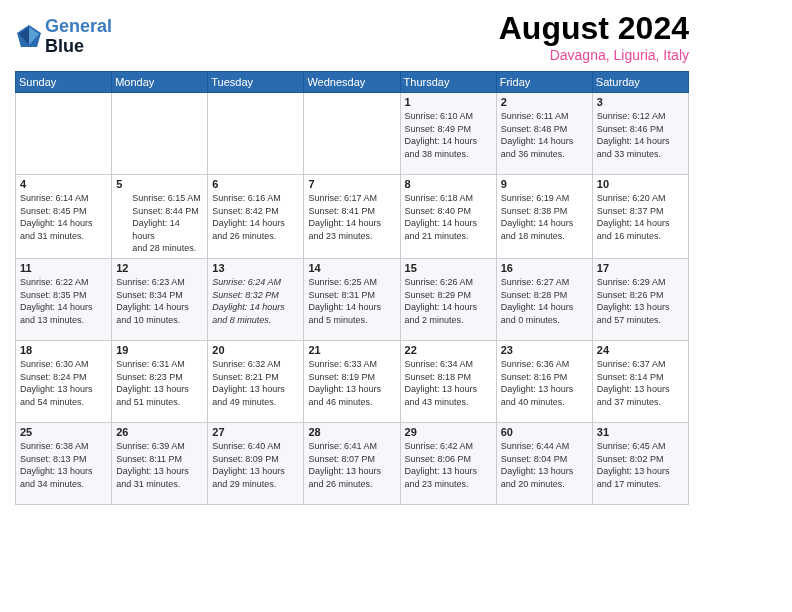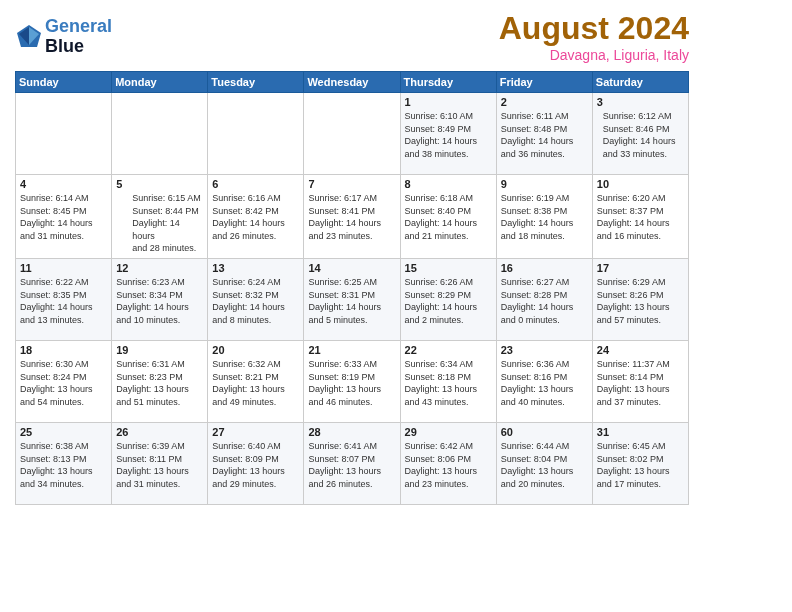--- a/index.html
+++ b/index.html
@@ -38,36 +38,36 @@
       width: 28px;
       height: 28px;
       margin-right: 2px;
     }
     .title-block {
       text-align: right;
     }
     .month-year {
       font-size: 32px;
       font-weight: bold;
-      color: #a16207;
+      color: #000000;
     }
     .location {
       font-size: 14px;
       color: #ec4899;
     }
     table {
       width: 100%;
       border-collapse: collapse;
       table-layout: fixed;
     }
     thead th {
       background-color: #2a6bb0;
       color: #fff;
       font-size: 11px;
-      font-weight: bold;
+      font-weight: normal;
       padding: 4px 3px;
       text-align: left;
       border: 1px solid #1a5a9a;
     }
     tbody td {
       border: 1px solid #ccc;
       vertical-align: top;
       padding: 3px 4px;
       font-size: 9.5px;
       color: #222;
@@ -141,21 +141,21 @@
           </td>
           <td>
             <div class="day-num">2</div>
             <div class="day-info" style="white-space: pre-line;">Sunrise: 6:11 AM
 Sunset: 8:48 PM
 Daylight: 14 hours
 and 36 minutes.</div>
           </td>
           <td>
             <div class="day-num">3</div>
-            <div class="day-info" style="white-space: pre-line; margin-left: 6px;">Sunrise: 6:12 AM
+            <div class="day-info" style="white-space: pre-line;">Sunrise: 6:12 AM
 Sunset: 8:46 PM
 Daylight: 14 hours
 and 33 minutes.</div>
           </td>
         </tr>
         <tr>
           <td>
             <div class="day-num">4</div>
             <div class="day-info" style="white-space: pre-line;">Sunrise: 6:14 AM
 Sunset: 8:45 PM
@@ -215,21 +215,21 @@
           </td>
           <td>
             <div class="day-num">12</div>
             <div class="day-info" style="white-space: pre-line;">Sunrise: 6:23 AM
 Sunset: 8:34 PM
 Daylight: 14 hours
 and 10 minutes.</div>
           </td>
           <td>
             <div class="day-num">13</div>
-            <div class="day-info" style="white-space: pre-line;">Sunrise: 6:24 AM
+            <div class="day-info" style="white-space: pre-line; font-style: italic;">Sunrise: 6:24 AM
 Sunset: 8:32 PM
 Daylight: 14 hours
 and 8 minutes.</div>
           </td>
           <td>
             <div class="day-num">14</div>
             <div class="day-info" style="white-space: pre-line;">Sunrise: 6:25 AM
 Sunset: 8:31 PM
 Daylight: 14 hours
 and 5 minutes.</div>
@@ -294,21 +294,21 @@
           </td>
           <td>
             <div class="day-num">23</div>
             <div class="day-info" style="white-space: pre-line;">Sunrise: 6:36 AM
 Sunset: 8:16 PM
 Daylight: 13 hours
 and 40 minutes.</div>
           </td>
           <td>
             <div class="day-num">24</div>
-            <div class="day-info" style="white-space: pre-line;">Sunrise: 11:37 AM
+            <div class="day-info" style="white-space: pre-line;">Sunrise: 6:37 AM
 Sunset: 8:14 PM
 Daylight: 13 hours
 and 37 minutes.</div>
           </td>
         </tr>
         <tr>
           <td>
             <div class="day-num">25</div>
             <div class="day-info" style="white-space: pre-line;">Sunrise: 6:38 AM
 Sunset: 8:13 PM

